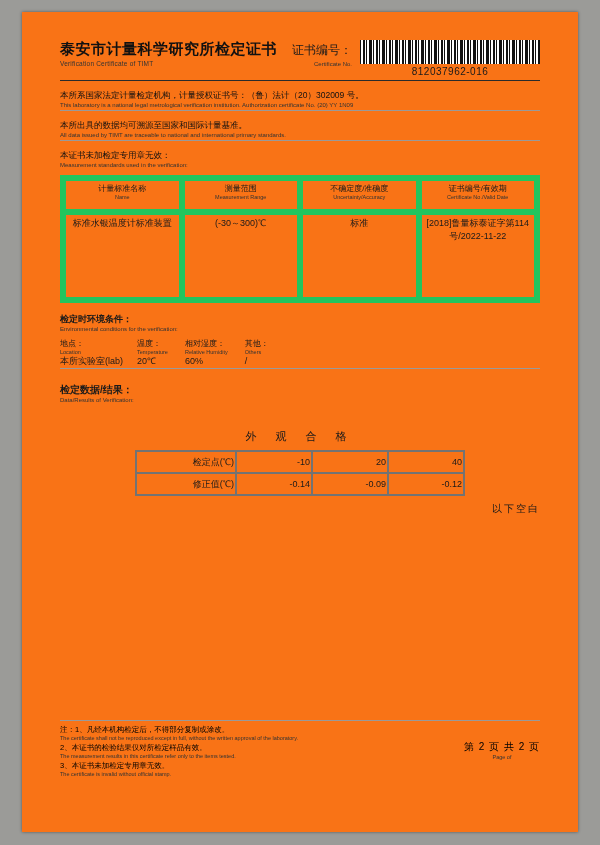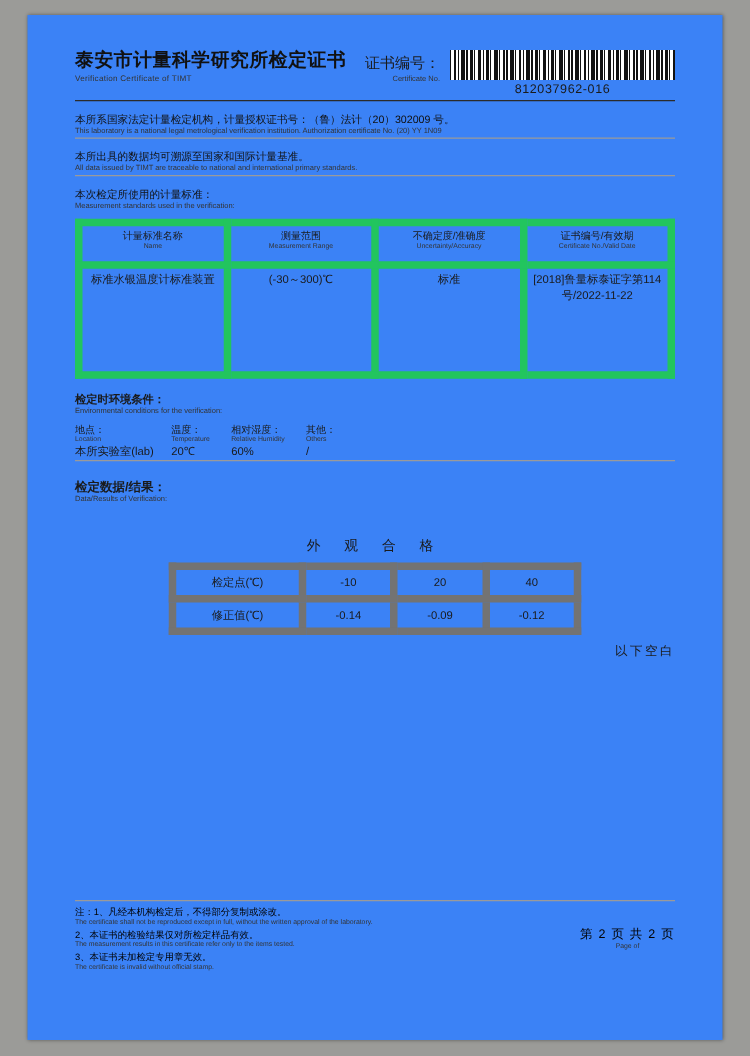--- a/index.html
+++ b/index.html
@@ -6,21 +6,21 @@
   body{
     width:600px;height:845px;
     background:#9b9b98;
     font-family:"Liberation Sans", sans-serif;
     overflow:hidden;
   }
   .page{
     position:absolute;
     left:22px;top:12px;
     width:556px;height:820px;
-    background:#3b82f6;
+    background:#f97316;
     box-shadow:0 0 3px rgba(0,0,0,.45);
   }
   .sheet{
     position:absolute;
     left:38px;top:28px;
     width:480px;height:760px;
     color:#1a1a1a;
   }
   
   .hdr{
@@ -93,21 +93,21 @@
   .res-title .cn{font-size:10px;font-weight:bold;}
   .res-title .en{font-size:6px;color:#333;}
   .appearance{
     text-align:center;margin-top:26px;font-size:11px;letter-spacing:8px;
   }
   table.data{
     border-collapse:collapse;margin:6px auto 0 auto;width:330px;
     table-layout:fixed;
   }
   table.data td{
-    border:6px solid #737373;text-align:center;font-size:9px;height:18px;
+    border:2px solid #737373;text-align:right;font-size:9px;height:18px;
   }
   table.data td.rowhead{width:96px;}
   .blank-note{text-align:right;font-size:10px;margin-top:6px;letter-spacing:2px;}
   
   .footer{
     position:absolute;left:38px;right:38px;bottom:54px;
   }
   .foot-rule{border-bottom:1px solid #9a9a9a;margin-bottom:3px;}
   .notes{font-size:7.5px;line-height:11px;}
   .notes .en{font-size:5.5px;color:#333;line-height:7px;}
@@ -140,21 +140,21 @@
       <div class="cn">本所系国家法定计量检定机构，计量授权证书号：（鲁）法计（20）302009 号。</div>
       <div class="en">This laboratory is a national legal metrological verification institution. Authorization certificate No. (20) YY 1N09</div>
       <div class="rule"></div>
     </div>
     <div class="stmt">
       <div class="cn">本所出具的数据均可溯源至国家和国际计量基准。</div>
       <div class="en">All data issued by TIMT are traceable to national and international primary standards.</div>
       <div class="rule"></div>
     </div>
     <div class="stmt">
-      <div class="cn">本次检定所使用的计量标准：</div>
+      <div class="cn">本证书未加检定专用章无效：</div>
       <div class="en">Measurement standards used in the verification:</div>
     </div>
 
     <table class="main">
       <tbody>
           <tr>
         <th>
           <div class="cn">计量标准名称</div>
           <div class="en">Name</div>
         </th>

